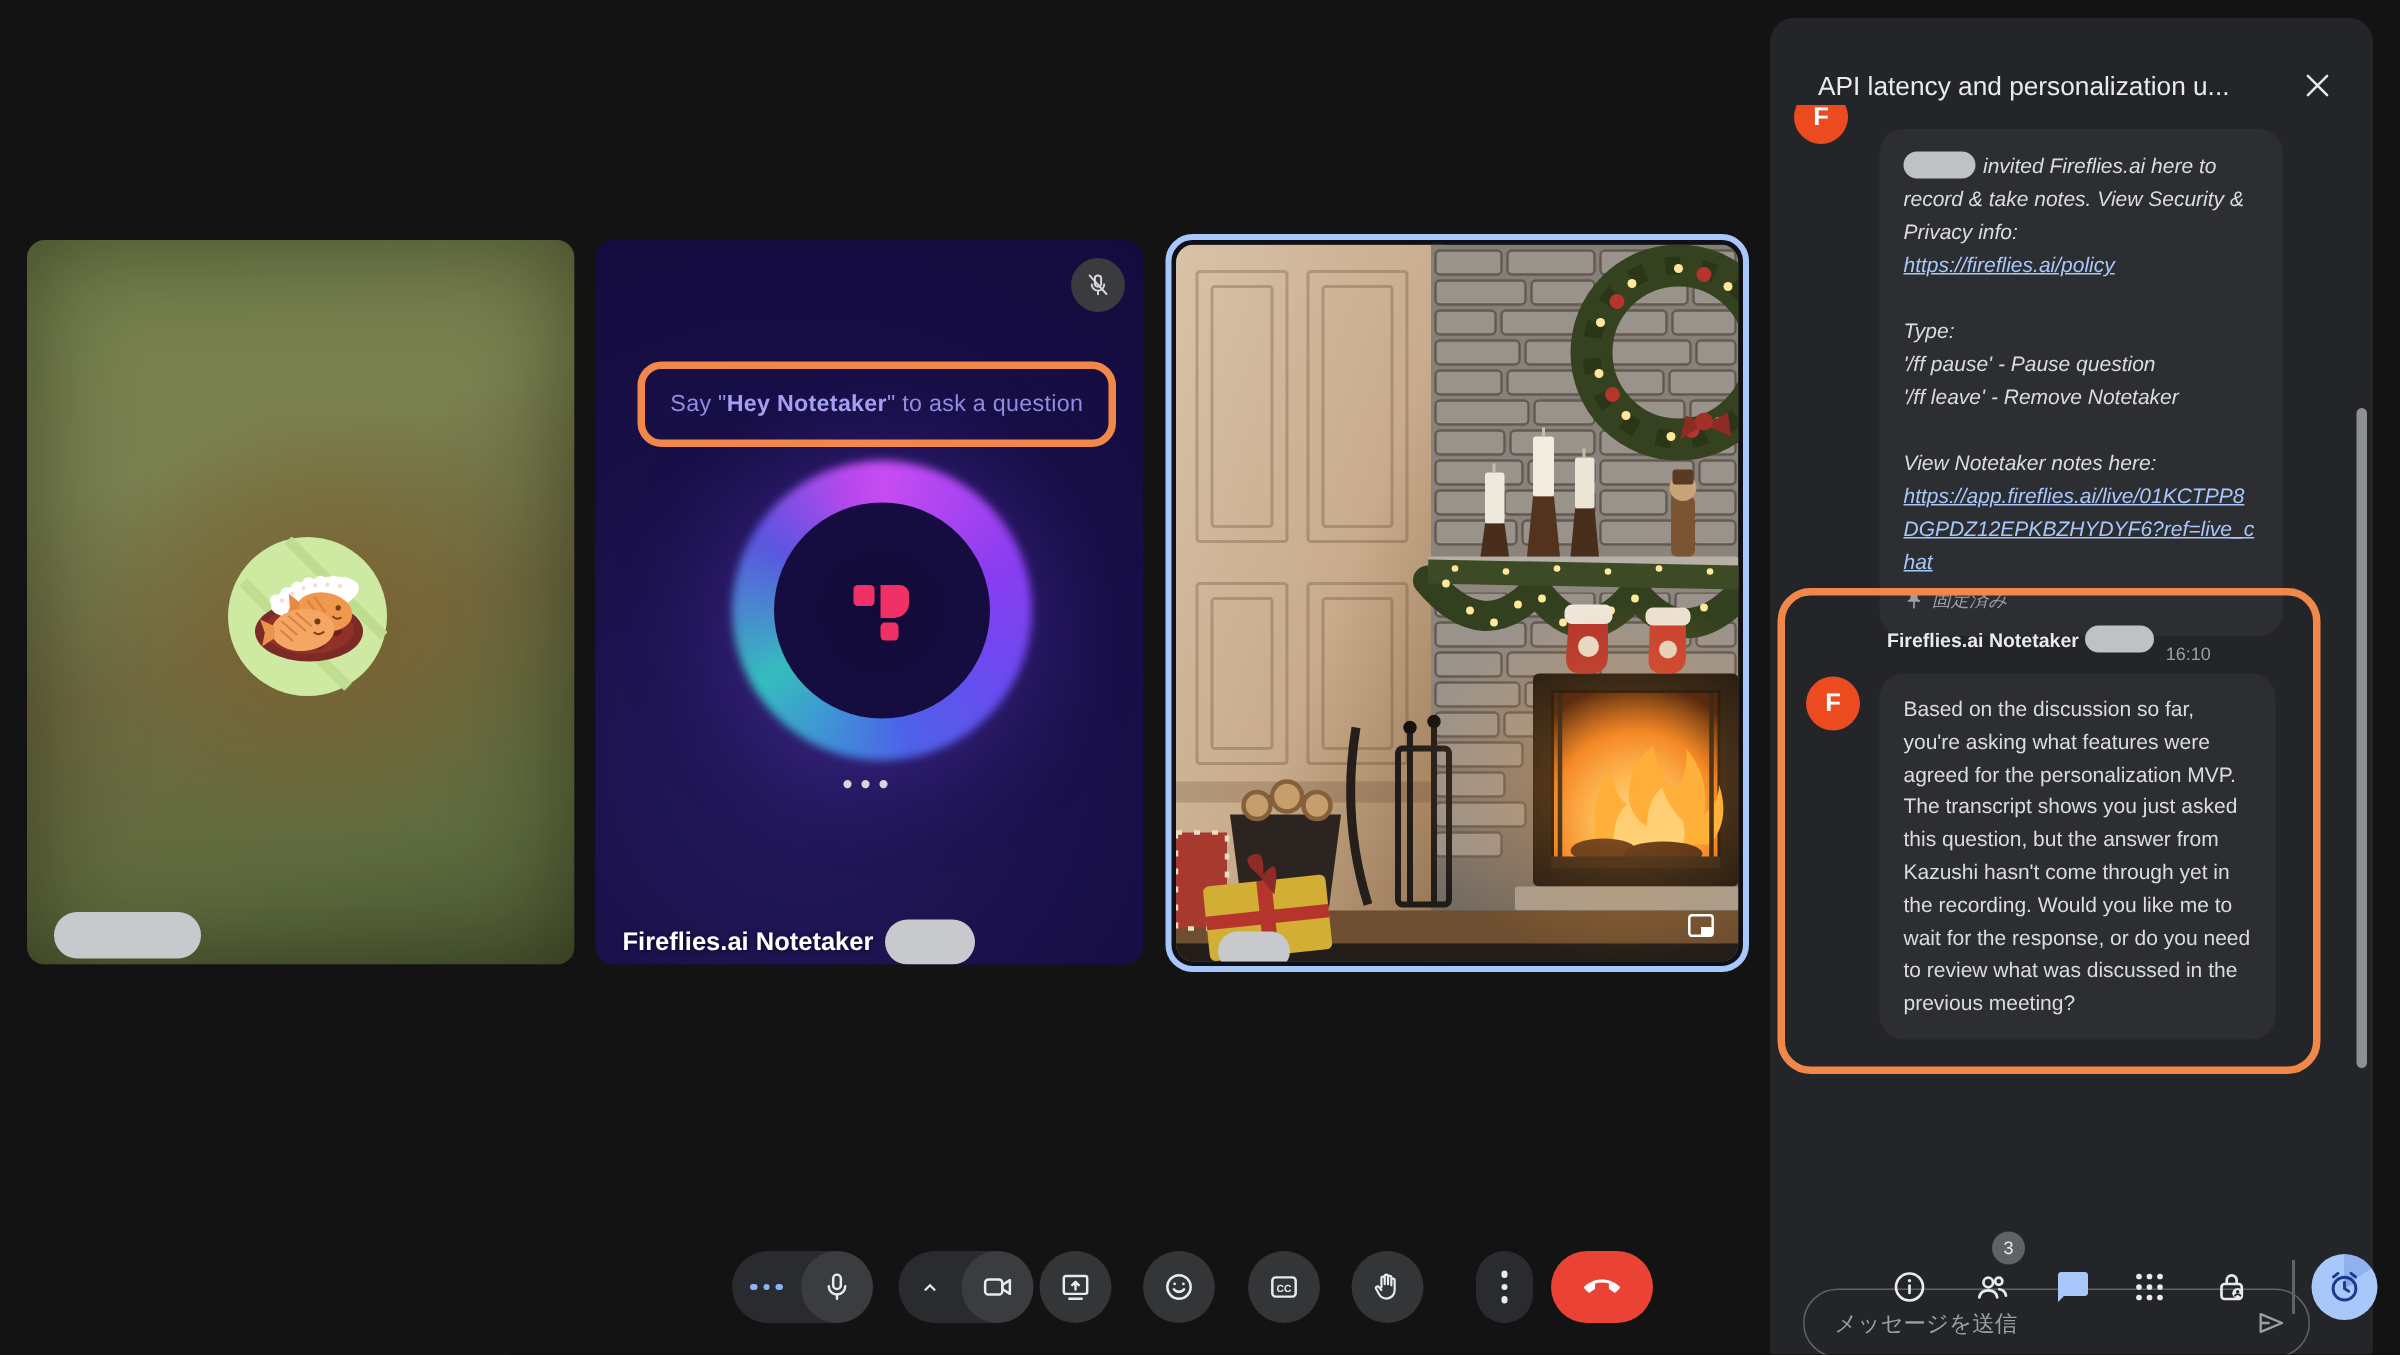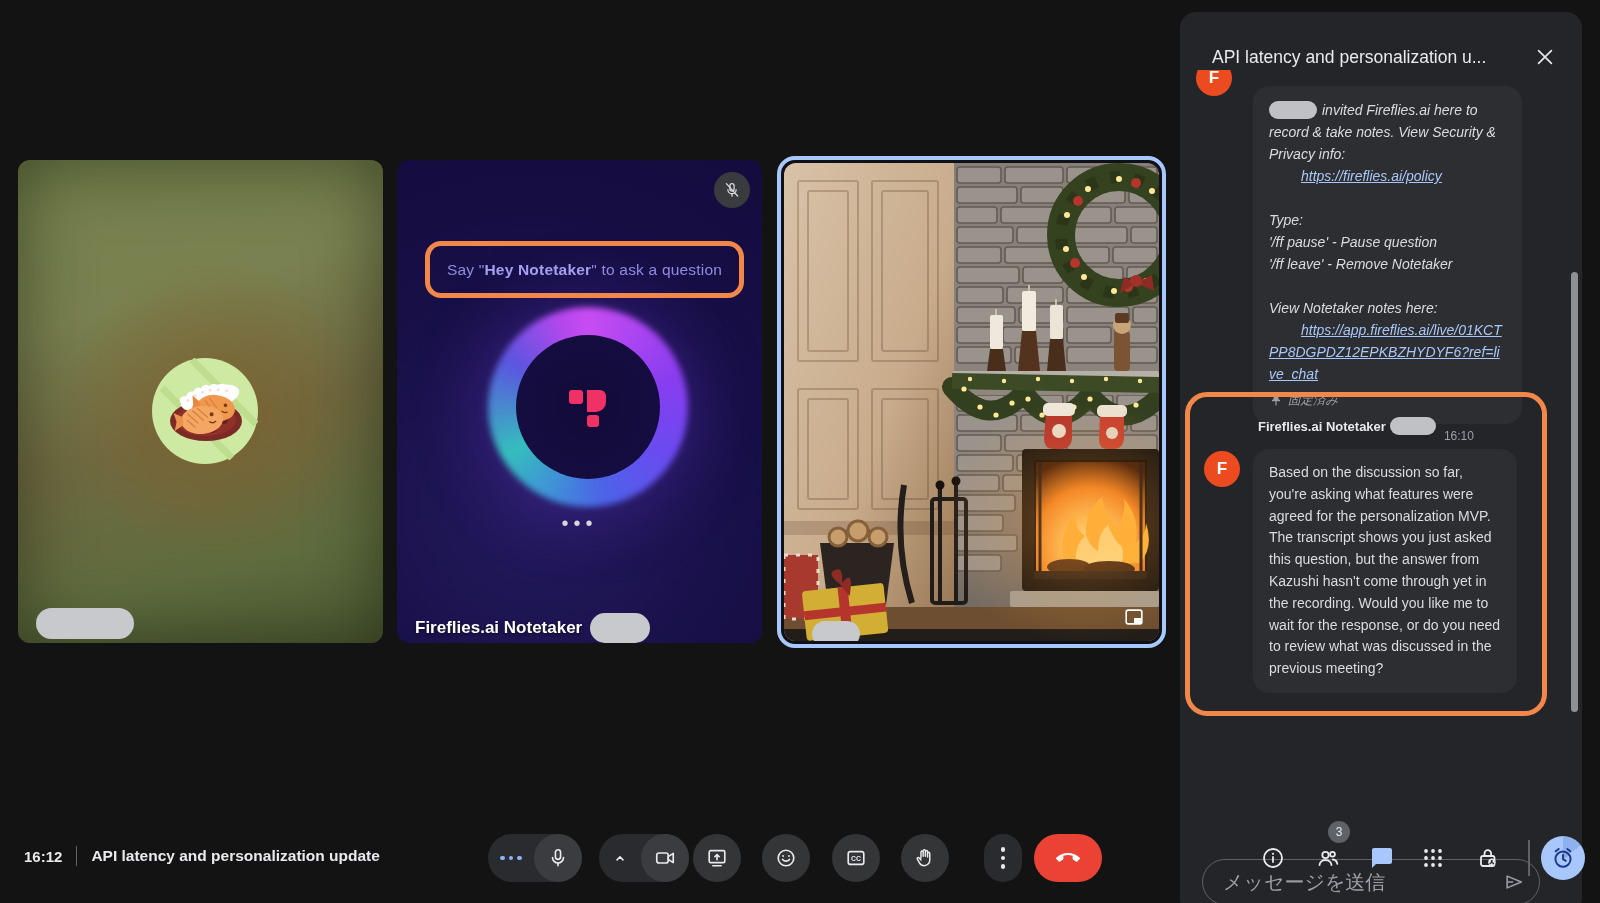--- a/index.html
+++ b/index.html
@@ -51,21 +51,21 @@
   .chat-header{position:absolute;left:32px;right:20px;top:28px;display:flex;align-items:center;}
   .chat-title{color:#e8eaed;font-size:17.5px;flex:1;white-space:nowrap;overflow:hidden;}
   .chat-close{width:34px;height:34px;display:flex;align-items:center;justify-content:center;cursor:pointer;border-radius:50%;}
   .chat-messages{position:absolute;left:0;top:58px;width:100%;height:667px;overflow:hidden;}
   .msg-avatar{position:absolute;width:36px;height:36px;border-radius:50%;background:#EB4B1F;
     color:#fff;display:flex;align-items:center;justify-content:center;font-weight:bold;font-size:17px;}
   .m1-avatar{left:16px;top:-10px;}
   .bubble{position:absolute;background:#2d2e31;border-radius:16px;color:#dadce0;font-size:14px;
     line-height:22px;padding:13px 16px;box-sizing:border-box;}
   .m1-bubble{left:73px;top:16px;width:269px;font-style:italic;}
-  .bubble a{color:#a8c7fa;text-decoration:underline;word-break:break-all;margin-left:32px;}
+  .bubble a{color:#a8c7fa;text-decoration:underline;word-break:break-all;}
   .inline-redact{display:inline-block;width:48px;height:18px;background:#bfc1c5;border-radius:9px;
     vertical-align:-4px;margin-right:5px;}
   .blank-line{height:22px;}
   .pin-row{display:flex;align-items:center;color:#9aa0a6;font-size:12.5px;margin-top:4px;}
   .pin-row svg{margin-right:5px;}
 
   .m2-frame{position:absolute;left:5px;top:322px;width:362px;box-sizing:border-box;
     border:5px solid #F2874A;border-radius:22px;padding:12px 0 18px 0;}
   .m2-head{display:flex;align-items:center;margin-left:68px;margin-bottom:6px;}
   .m2-sender{color:#e8eaed;font-size:13px;font-weight:bold;}
@@ -74,21 +74,21 @@
   .m2-row{position:relative;}
   .m2-avatar{position:absolute;left:14px;top:2px;width:36px;height:36px;border-radius:50%;
     background:#EB4B1F;color:#fff;display:flex;align-items:center;justify-content:center;font-weight:bold;font-size:17px;}
   .m2-bubble{margin-left:63px;width:264px;background:#2d2e31;border-radius:16px;color:#dadce0;
     font-size:14px;line-height:21.8px;padding:13px 16px;box-sizing:border-box;}
 
   .chat-scrollbar{position:absolute;right:4px;top:260px;width:7px;height:440px;border-radius:4px;background:#8e9093;}
 
   .composer{position:absolute;left:22px;bottom:9px;width:338px;height:46px;box-sizing:border-box;
     border:1px solid #5f6368;border-radius:23px;display:flex;align-items:center;padding:0 14px 0 18px;}
-  .composer input{flex:1;background:transparent;border:none;outline:none;color:#84cc16;font-size:20px;
+  .composer input{flex:1;background:transparent;border:none;outline:none;color:#84cc16;font-size:15px;
     font-family:"Liberation Sans","DejaVu Sans",sans-serif;}
   .composer input::placeholder{color:#9aa0a6;opacity:1;}
 
   
   .bar-left{position:absolute;left:24px;top:846px;display:flex;align-items:center;color:#e8eaed;}
   .bar-clock{font-size:15px;font-weight:bold;}
   .bar-sep{width:1px;height:20px;background:#5f6368;margin:0 14px;}
   .bar-title{font-size:15.5px;font-weight:bold;color:#e8eaed;}
 
   .ctl{position:absolute;top:834px;height:48px;display:flex;align-items:center;justify-content:center;}
@@ -473,25 +473,20 @@
 
     <div class="composer">
       <input type="text" value="" placeholder="メッセージを送信" style="">
       <svg width="22" height="22" viewBox="0 0 24 24" fill="none" stroke="#9aa0a6" stroke-width="1.7" stroke-linejoin="round">
         <path d="M4.5 18.4 V5.6 L20 12 z"></path>
           <path d="M4.5 12 H11"></path>
       </svg>
     </div>
   </aside>
 
-  <div class="bar-left">
-    <span class="bar-clock">16:12</span>
-    <span class="bar-sep"></span>
-    <span class="bar-title">API latency and personalization update</span>
-  </div>
 
   <div class="ctl pillgrp" style="left:488px;width:94px;">
     <div class="blue-dots">
         <i></i>
         <i></i>
         <i></i>
       </div>
     <div class="circ inner">
       <svg width="22" height="22" viewBox="0 0 24 24" fill="none" stroke="#e8eaed" stroke-width="1.8" stroke-linecap="round">
         <rect x="9.2" y="3" width="5.6" height="10.5" rx="2.8"></rect>

